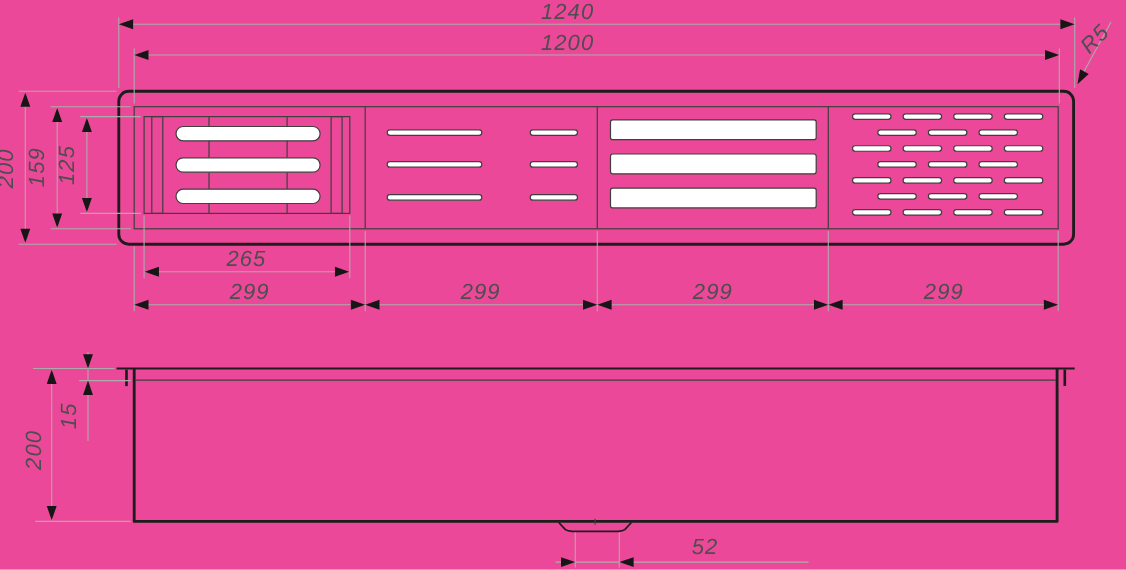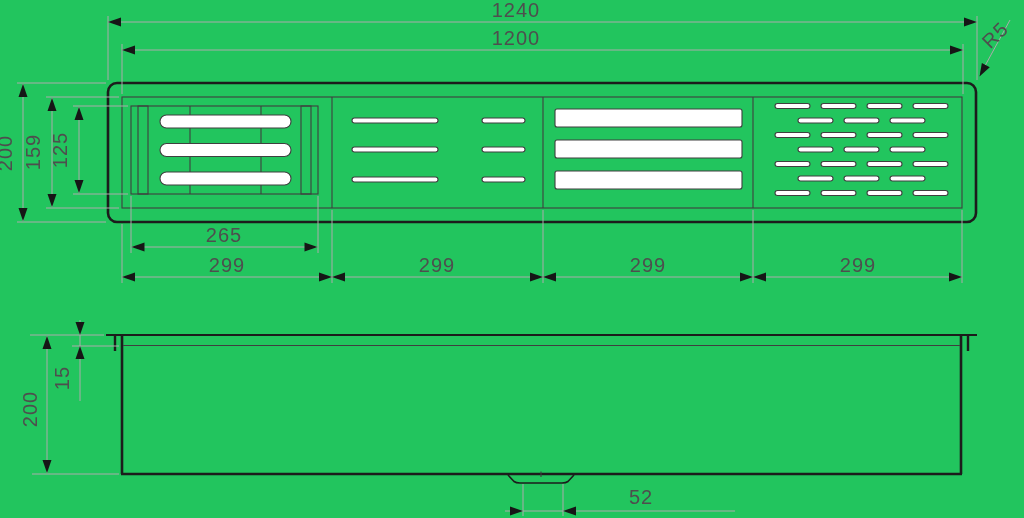--- a/index.html
+++ b/index.html
@@ -1,16 +1,16 @@
 <!DOCTYPE html>
 <html><head>
 <meta charset="utf-8">
 <style>
   html,body{margin:0;padding:0;background:#ffffff;}
-  .stage{position:relative;width:1024px;height:518px;background:#22c55e;overflow:hidden;}
+  .stage{position:relative;width:1024px;height:518px;background:#ec4899;overflow:hidden;font-style:italic;}
   svg{display:block;}
   .thick{stroke:#1c1c1c;stroke-width:2.6;fill:none;}
   .thin{stroke:#3f3f3f;stroke-width:1.1;fill:none;}
   .thinw{stroke:#3f3f3f;stroke-width:1.1;fill:#ffffff;}
   .dim{stroke:#ababab;stroke-width:1;fill:none;}
   .ah{fill:#161616;stroke:none;}
   .dim-text{fill:#4e4e4e;font-family:"Liberation Sans",sans-serif;font-size:20px;letter-spacing:1px;}
 </style>
 </head>
 <body>

